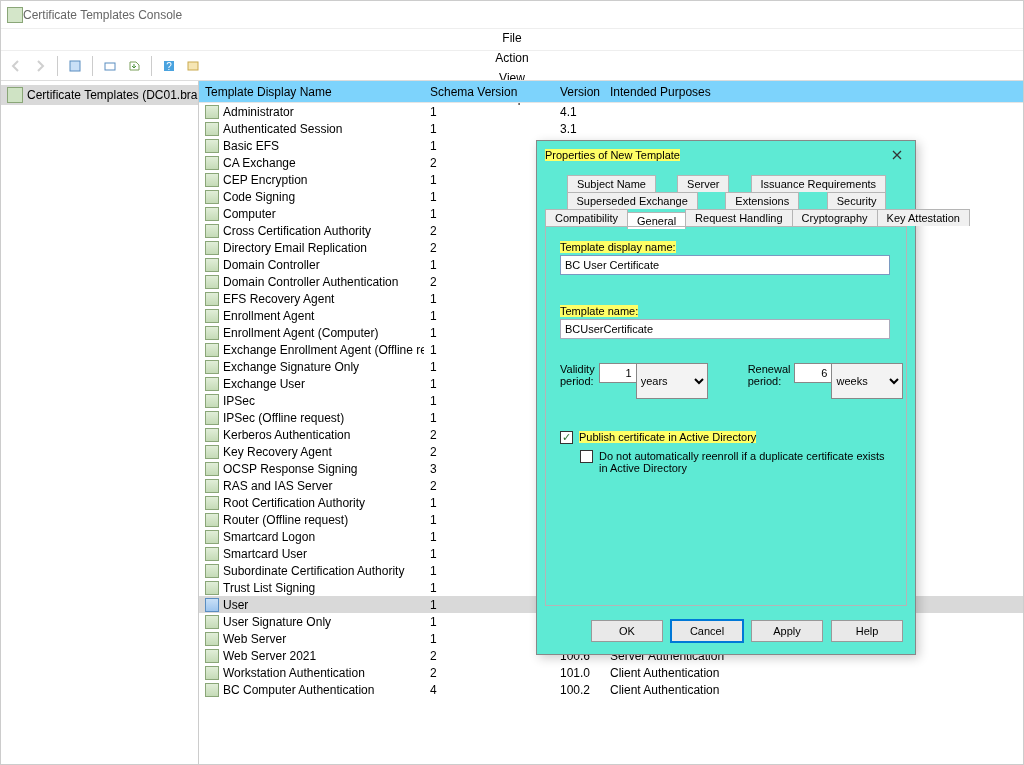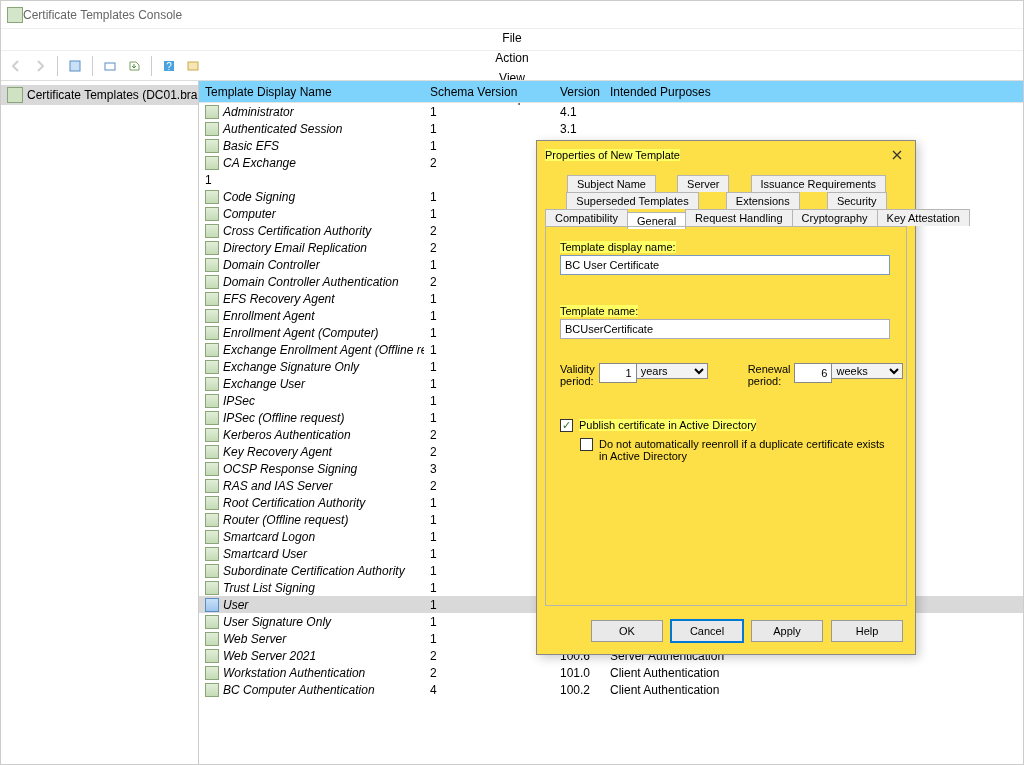--- a/index.html
+++ b/index.html
@@ -105,36 +105,36 @@
   .col-schema { width: 130px; }
   .col-ver { width: 50px; text-align: left; }
   .col-purpose { flex: 1; }
   .list-body { flex: 1; overflow: hidden; }
   .row {
     display: flex;
     height: 17px;
     align-items: center;
   }
   .row.sel { background: #d9d9d9; }
-  .row .col-name { display: flex; align-items: center; gap: 4px; font-style: italic; }
+  .row .col-name { display: flex; align-items: center; gap: 4px; }
   .tmpl-icon {
     width: 14px; height: 14px;
     background: linear-gradient(#e1eed8, #c5dbb7);
     border: 1px solid #8aa678;
     flex-shrink: 0;
   }
   .tmpl-icon.sel { background: linear-gradient(#c9e0f7, #9ec5ee); border-color:#5a8dc0; }
 
   
   .dialog {
     position: absolute;
     left: 536px;
     top: 140px;
     width: 380px;
-    background: #fde047;
+    background: #5eead4;
     border: 1px solid #888;
     box-shadow: 3px 3px 10px rgba(0,0,0,0.2);
     font-size: 11px;
   }
   .dlg-title {
     height: 28px;
     display: flex; align-items: center; justify-content: space-between;
     padding: 0 8px;
   }
   .dlg-title-text { }
@@ -165,21 +165,21 @@
     border: 1px solid #7a99c1;
     padding: 1px 4px;
     font-family: inherit;
     font-size: 11px;
   }
   .text-input.ro { border-color:#aab; background:#fff; }
   .period-row { display: flex; gap: 40px; margin-top: 24px; }
   .period-col { display:flex; flex-direction:row; gap:4px; }
   .period-inputs { display:flex; gap:0; }
   .num-input { width: 38px; height:20px; border:1px solid #888; text-align:right; padding:0 4px; font:inherit; font-size:11px; }
-  .unit-select { width: 72px; height:16px; border:1px solid #888; margin-left:-1px; font:inherit; font-size:11px; background:#f3f3f3; }
+  .unit-select { width: 72px; height:36px; border:1px solid #888; margin-left:-1px; font:inherit; font-size:11px; background:#f3f3f3; }
   .chk-row { display:flex; align-items:flex-start; gap:6px; margin-top:4px; }
   .chk-box { width:13px; height:13px; border:1px solid #333; display:flex; align-items:center; justify-content:center; flex-shrink:0; background:#fff;}
   .chk-box.checked::after { content:"✓"; font-size:11px; line-height:11px; color:#2c6e2c; }
   .dlg-buttons {
     display:flex; justify-content:flex-end; gap:8px;
     padding: 10px 12px 12px;
   }
   .dlg-btn {
     width: 72px; height: 22px;
     border: 1px solid #999;
@@ -294,20 +294,24 @@
           <div class="row">
             <div class="col col-name">
               <span class="tmpl-icon"></span>
               <span>CA Exchange</span>
             </div>
             <div class="col col-schema">2</div>
             <div class="col col-ver"></div>
             <div class="col col-purpose"></div>
           </div>
           <div class="row">
+            <div class="col col-name">
+              <span class="tmpl-icon"></span>
+              <span>CEP Encryption</span>
+            </div>
             <div class="col col-schema">1</div>
             <div class="col col-ver"></div>
             <div class="col col-purpose"></div>
           </div>
           <div class="row">
             <div class="col col-name">
               <span class="tmpl-icon"></span>
               <span>Code Signing</span>
             </div>
             <div class="col col-schema">1</div>
@@ -589,21 +593,21 @@
         </svg>
     </span>
   </div>
   <div class="dlg-body">
     <div class="tabs-row" style="justify-content:space-around; width:94%; margin-left:3%;">
       <div class="tab">Subject Name</div>
       <div class="tab">Server</div>
       <div class="tab">Issuance Requirements</div>
     </div>
     <div class="tabs-row" style="justify-content:space-around; width:96%; margin-left:2%;">
-      <div class="tab">Superseded Templates</div>
+      <div class="tab">Superseded Exchange</div>
       <div class="tab">Extensions</div>
       <div class="tab">Security</div>
     </div>
     <div class="tabs-row">
       <div class="tab">Compatibility</div>
       <div class="tab active">General</div>
       <div class="tab">Request Handling</div>
       <div class="tab">Cryptography</div>
       <div class="tab">Key Attestation</div>
     </div>

